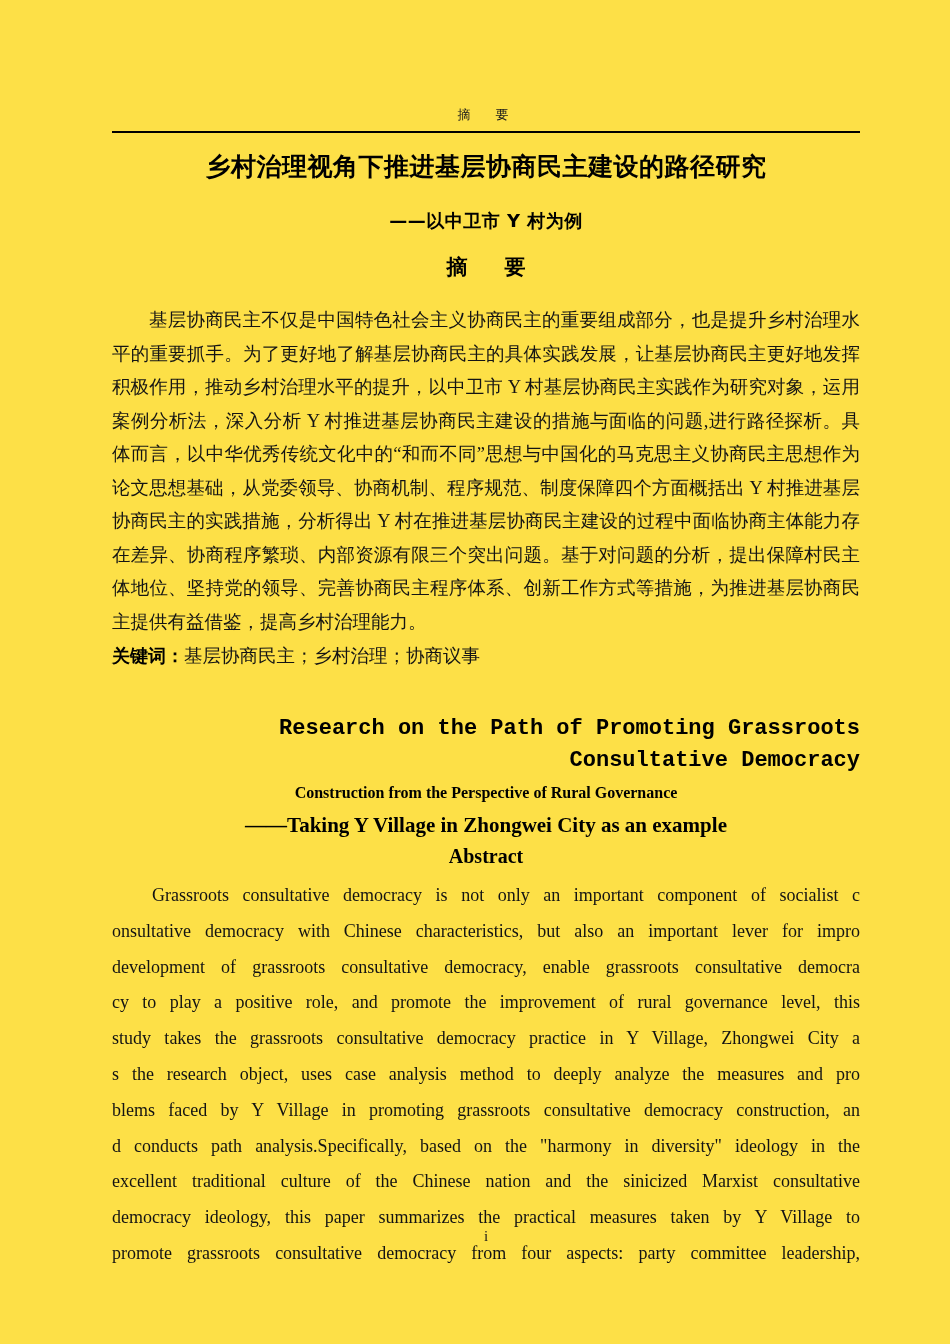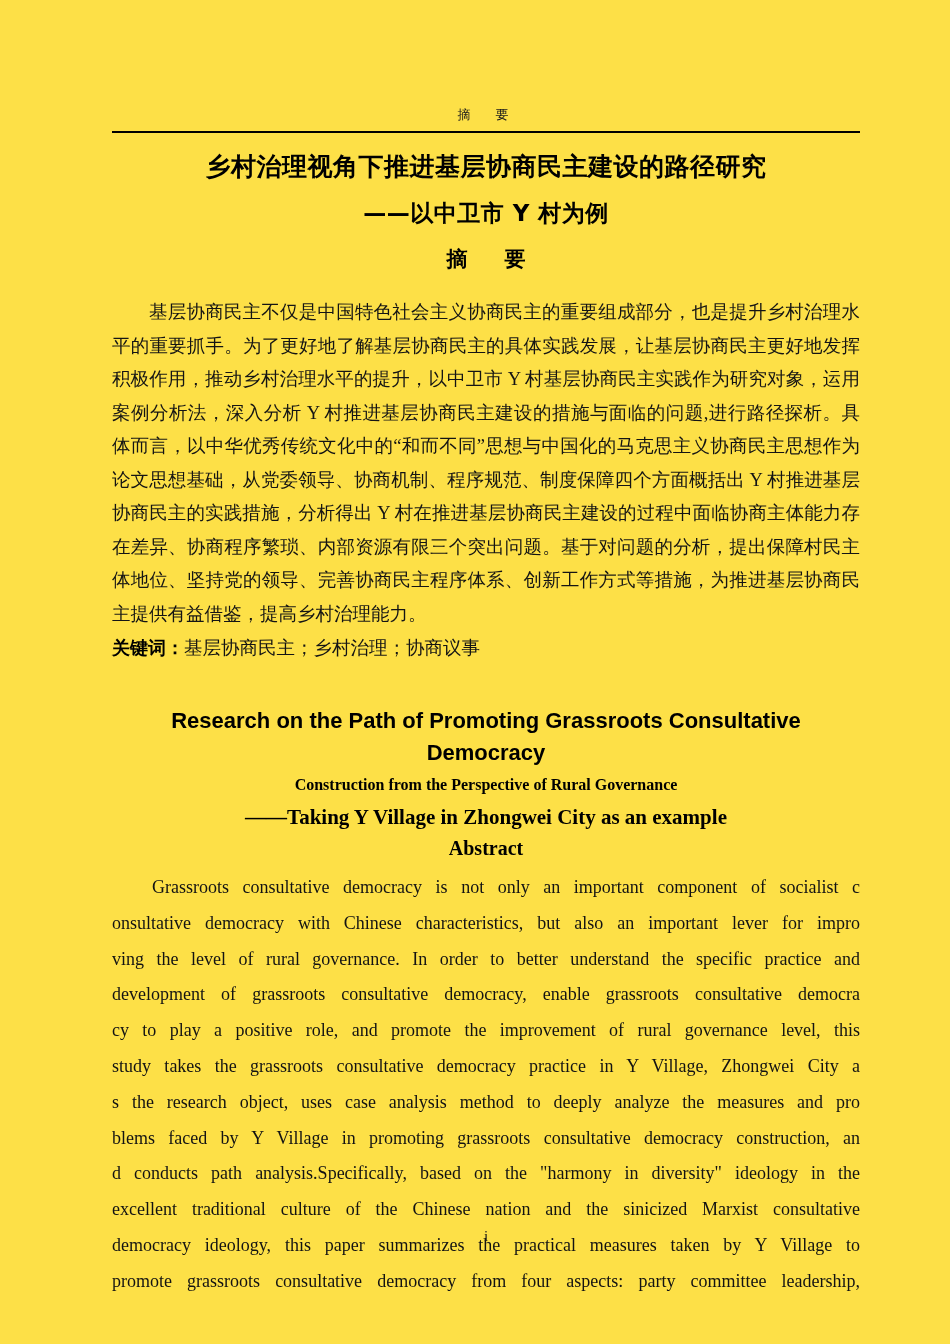--- a/index.html
+++ b/index.html
@@ -50,26 +50,26 @@
     font-family: "DejaVu Sans", "Liberation Sans", sans-serif;
     font-size: 25px;
     font-weight: 700;
     text-align: center;
     color: #000000;
     line-height: 42px;
     letter-spacing: 0.5px;
   }
   .cn-subtitle {
     font-family: "DejaVu Sans", "Liberation Sans", sans-serif;
-    font-size: 23px;
+    font-size: 18px;
     font-weight: 700;
     text-align: center;
     color: #000000;
     line-height: 42px;
-    margin-top: 4px;
+    margin-top: 12px;
     letter-spacing: 0.5px;
   }
   .cn-abstract-heading {
     font-family: "DejaVu Sans", "Liberation Sans", sans-serif;
     font-size: 21px;
     font-weight: 700;
     text-align: center;
     color: #000000;
     line-height: 38px;
     margin-top: 6px;
@@ -104,24 +104,24 @@
     color: #000000;
   }
   .cn-keywords .kw-values {
     font-family: "Liberation Serif", "DejaVu Serif", serif;
     font-size: 18.5px;
   }
 
   
   .en-title {
     margin-top: 40px;
-    font-family: Liberation Sans, sans-serif;
+    font-family: Liberation Mono, monospace;
     font-weight: 700;
     font-size: 22px;
-    text-align: center;
+    text-align: right;
     color: #000000;
     line-height: 32px;
   }
   .en-title-line2 {
     font-family: "Liberation Serif", "DejaVu Serif", serif;
     font-weight: 700;
     font-size: 16px;
     text-align: center;
     color: #000000;
     line-height: 32px;
@@ -204,21 +204,20 @@
 
     <div class="en-title-line2">Construction from the Perspective of Rural Governance</div>
 
     <div class="en-subtitle">——Taking Y Village in Zhongwei City as an example</div>
 
     <div class="en-abstract-heading">Abstract</div>
 
     <div class="en-body">
       <span class="en-line first">Grassroots consultative democracy is not only an important component of socialist c</span>
       <span class="en-line">onsultative democracy with Chinese characteristics, but also an important lever for impro</span>
-      <span class="en-line">ving the level of rural governance. In order to better understand the specific practice and</span>
       <span class="en-line"> development of grassroots consultative democracy, enable grassroots consultative democra</span>
       <span class="en-line">cy to play a positive role, and promote the improvement of rural governance level, this</span>
       <span class="en-line">study takes the grassroots consultative democracy practice in Y Village, Zhongwei City a</span>
       <span class="en-line">s the research object, uses case analysis method to deeply analyze the measures and pro</span>
       <span class="en-line">blems faced by Y Village in promoting grassroots consultative democracy construction, an</span>
       <span class="en-line">d conducts path analysis.Specifically, based on the "harmony in diversity" ideology in the</span>
       <span class="en-line"> excellent traditional culture of the Chinese nation and the sinicized Marxist consultative</span>
       <span class="en-line">democracy ideology, this paper summarizes the practical measures taken by Y Village to</span>
       <span class="en-line last">promote grassroots consultative democracy from four aspects: party committee leadership,</span>
     </div>

